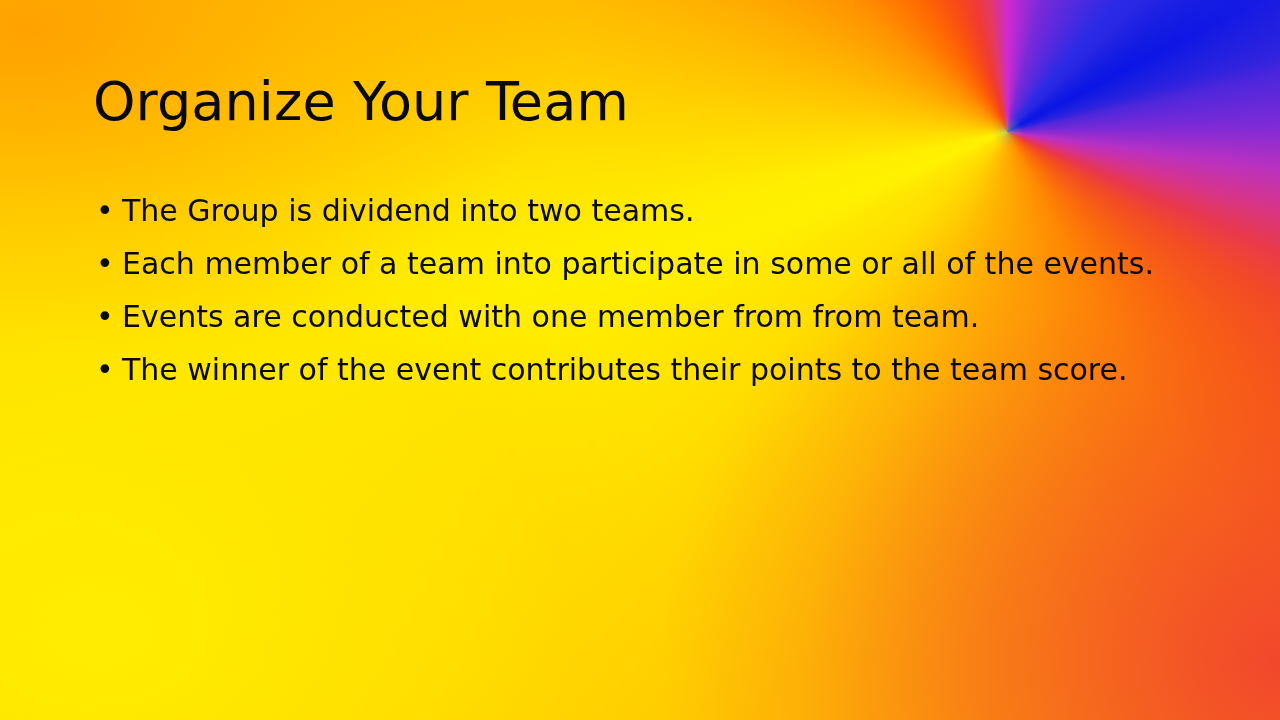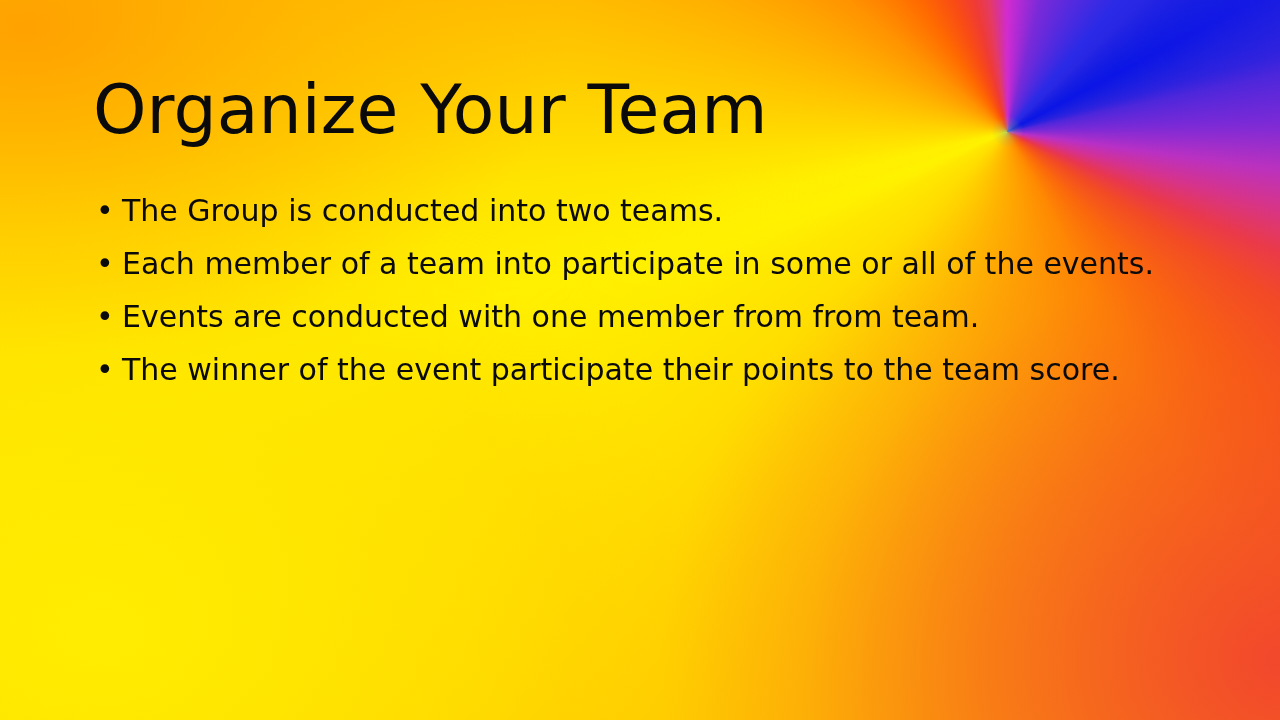--- a/index.html
+++ b/index.html
@@ -131,21 +131,21 @@
   
   #content {
     position: absolute;
     inset: 0;
   }
 
   #slide-title {
     position: absolute;
     left: 93px;
     top: 72px;
-    font-size: 68px;
+    font-size: 54px;
     line-height: 1.12;
     font-weight: 400;
     color: #0a0a0a;
     letter-spacing: 0.1px;
     white-space: nowrap;
   }
 
   #bullet-list {
     position: absolute;
     left: 96px;
@@ -191,34 +191,34 @@
   <div class="bg-layer" id="bg-core"></div>
 
   <div id="content">
 
     <div id="slide-title">Organize Your Team</div>
 
     <ul id="bullet-list">
 
       <li class="bullet-item">
         <span class="bullet-marker">•</span>
-        <span class="bullet-text">The Group is conducted into two teams.</span>
+        <span class="bullet-text">The Group is dividend into two teams.</span>
       </li>
 
       <li class="bullet-item">
         <span class="bullet-marker">•</span>
         <span class="bullet-text">Each member of a team into participate in some or all of the events.</span>
       </li>
 
       <li class="bullet-item">
         <span class="bullet-marker">•</span>
         <span class="bullet-text">Events are conducted with one member from from team.</span>
       </li>
 
       <li class="bullet-item">
         <span class="bullet-marker">•</span>
-        <span class="bullet-text">The winner of the event participate their points to the team score.</span>
+        <span class="bullet-text">The winner of the event contributes their points to the team score.</span>
       </li>
 
     </ul>
 
   </div>
 </div>
 
 </body></html>

